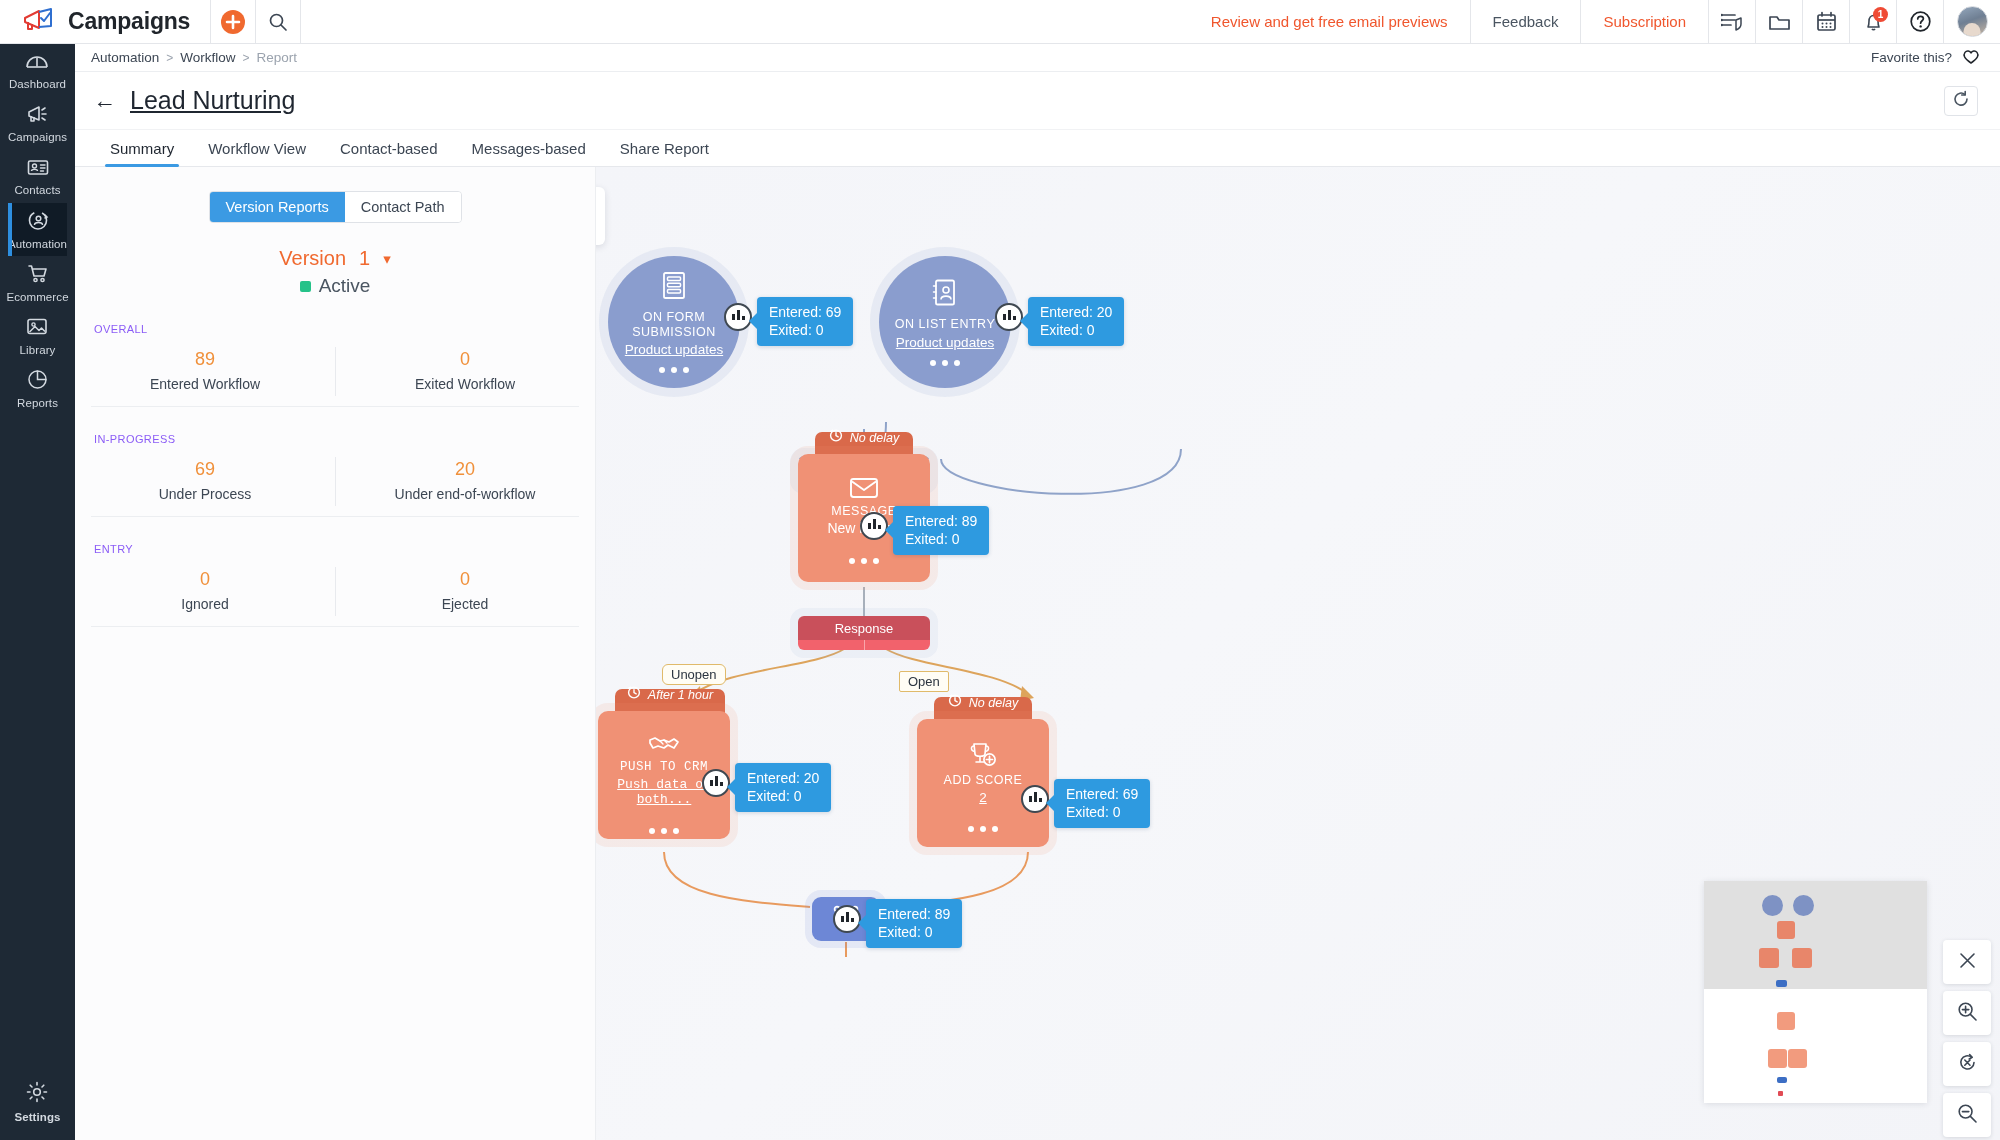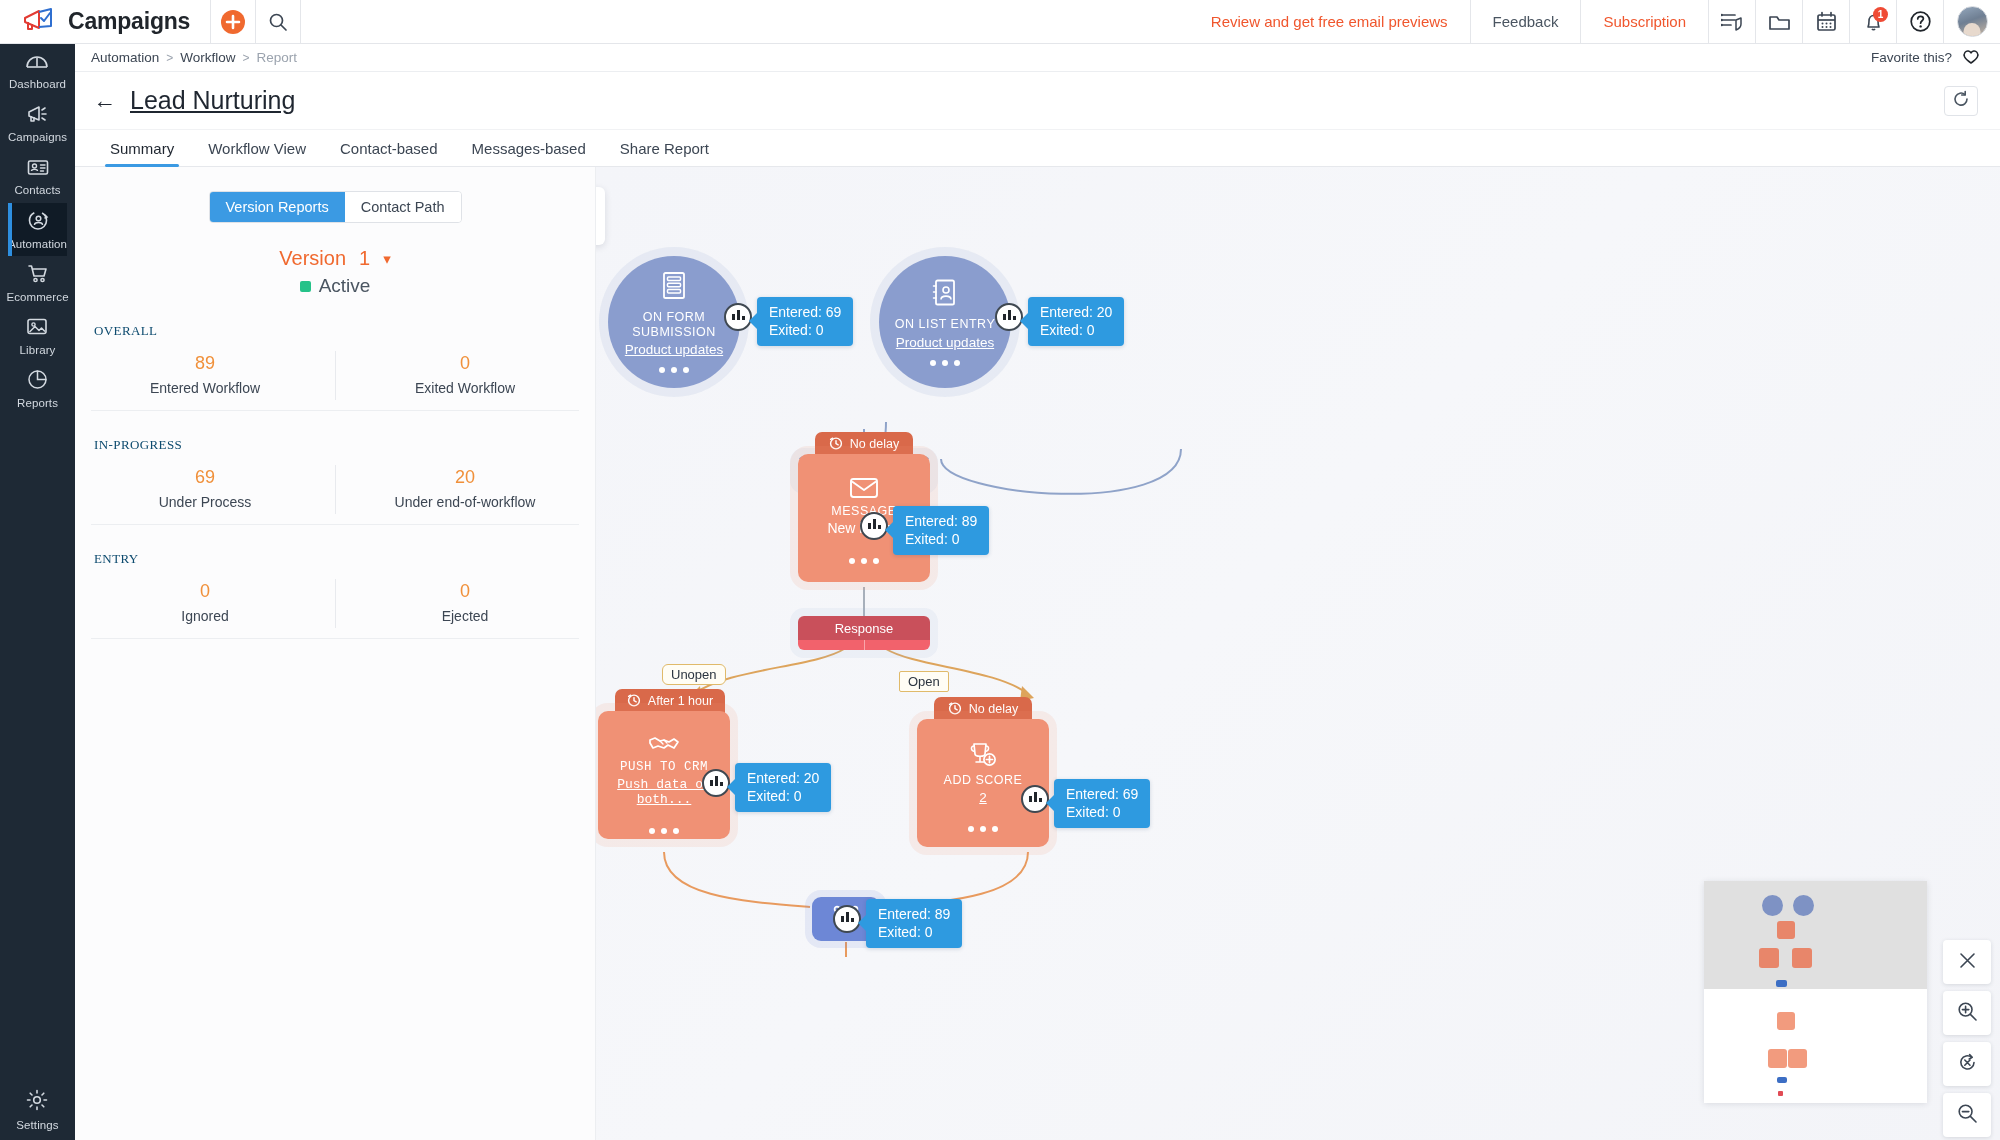--- a/index.html
+++ b/index.html
@@ -132,21 +132,21 @@
     font-size: 20px; color: #f0692f;
   }
   .version-caret { font-size: 15px; color: #f0692f; cursor: pointer; }
   .status-row {
     display: flex; align-items: center; justify-content: center; gap: 8px;
     margin-top: 5px; font-size: 19px; color: #4a5561;
   }
   .status-dot { width: 11px; height: 11px; background: #25c289; border-radius: 2px; }
 
   .grp-title {
-    font-size: 13px; color: #0c4a6e; letter-spacing: .4px; margin: 26px 0 0 19px; font-family: Liberation Serif, serif;
+    font-size: 11px; color: #8b5cf6; letter-spacing: .4px; margin: 26px 0 0 19px;
   }
   .stat-row { display: flex; margin-top: 6px; }
   .stat-cell {
     flex: 1; text-align: center; padding: 8px 0 14px 0; position: relative;
   }
   .stat-cell + .stat-cell:before {
     content: ""; position: absolute; left: 0; top: 6px; bottom: 10px; width: 1px;
     background: #e8eaee;
   }
   .stat-num { font-size: 18px; color: #f0903a; margin-bottom: 6px; }
@@ -181,22 +181,22 @@
   .dots i { width: 6px; height: 6px; border-radius: 50%; background: #fff; display: block; }
 
   .card-node {
     width: 132px; border-radius: 10px; background: #f09175; color: #fff;
     display: flex; flex-direction: column; align-items: center; cursor: pointer;
     box-shadow: 0 0 0 8px rgba(240,145,117,.13);
     padding: 22px 6px 16px 6px;
   }
   .delay-chip {
     position: absolute; border-radius: 7px 7px 0 0; background: #d9694a; color: #fff;
-    height: 24px; display: flex; align-items: center; justify-content: center; gap: 7px;
-    font-size: 12.5px; padding: 11px 11px; white-space: nowrap; cursor: pointer;
+    height: 24px; display: flex; align-items: flex-end; justify-content: center; gap: 7px;
+    font-size: 12.5px; padding: 11px 11px; white-space: nowrap; cursor: pointer; font-style: italic;
   }
 
   .bar-node {
     width: 132px; border-radius: 6px; overflow: hidden; cursor: pointer;
     box-shadow: 0 0 0 8px rgba(150,180,220,.10);
   }
   .bar-top {
     height: 24px; display: flex; align-items: center; justify-content: center;
     font-size: 13px; color: #2c3540;
   }
@@ -403,21 +403,21 @@
   </div>
   <div class="rail-item">
     <span>
       <svg width="23" height="21" viewBox="0 0 23 21">
         <path d="M11.5 10.5 L11.5 2 A8.5 8.5 0 0 1 20 10.5 Z" fill="none" stroke="#d3d9e0" stroke-width="1.5"></path>
         <path d="M11.5 2 A8.5 8.5 0 1 0 20 10.5" fill="none" stroke="#d3d9e0" stroke-width="1.5"></path>
       </svg>
     </span>
     <span class="rlabel">Reports</span>
   </div>
-  <div class="rail-item rail-bottom" style="margin-bottom:4px;">
+  <div class="rail-item rail-bottom" style="margin-bottom:12px;font-weight:bold;">
     <span>
       <svg width="24" height="24" viewBox="0 0 24 24">
         <circle cx="12" cy="12" r="3.3" fill="none" stroke="#d3d9e0" stroke-width="1.6"></circle>
         <path d="M12 2.5 L12 5 M12 19 L12 21.5 M2.5 12 L5 12 M19 12 L21.5 12
                  M5.2 5.2 L7 7 M17 17 L18.8 18.8 M18.8 5.2 L17 7 M7 17 L5.2 18.8" stroke="#d3d9e0" stroke-width="1.6" stroke-linecap="round"></path>
       </svg>
     </span>
     <span class="rlabel">Settings</span>
   </div>
 </div>

